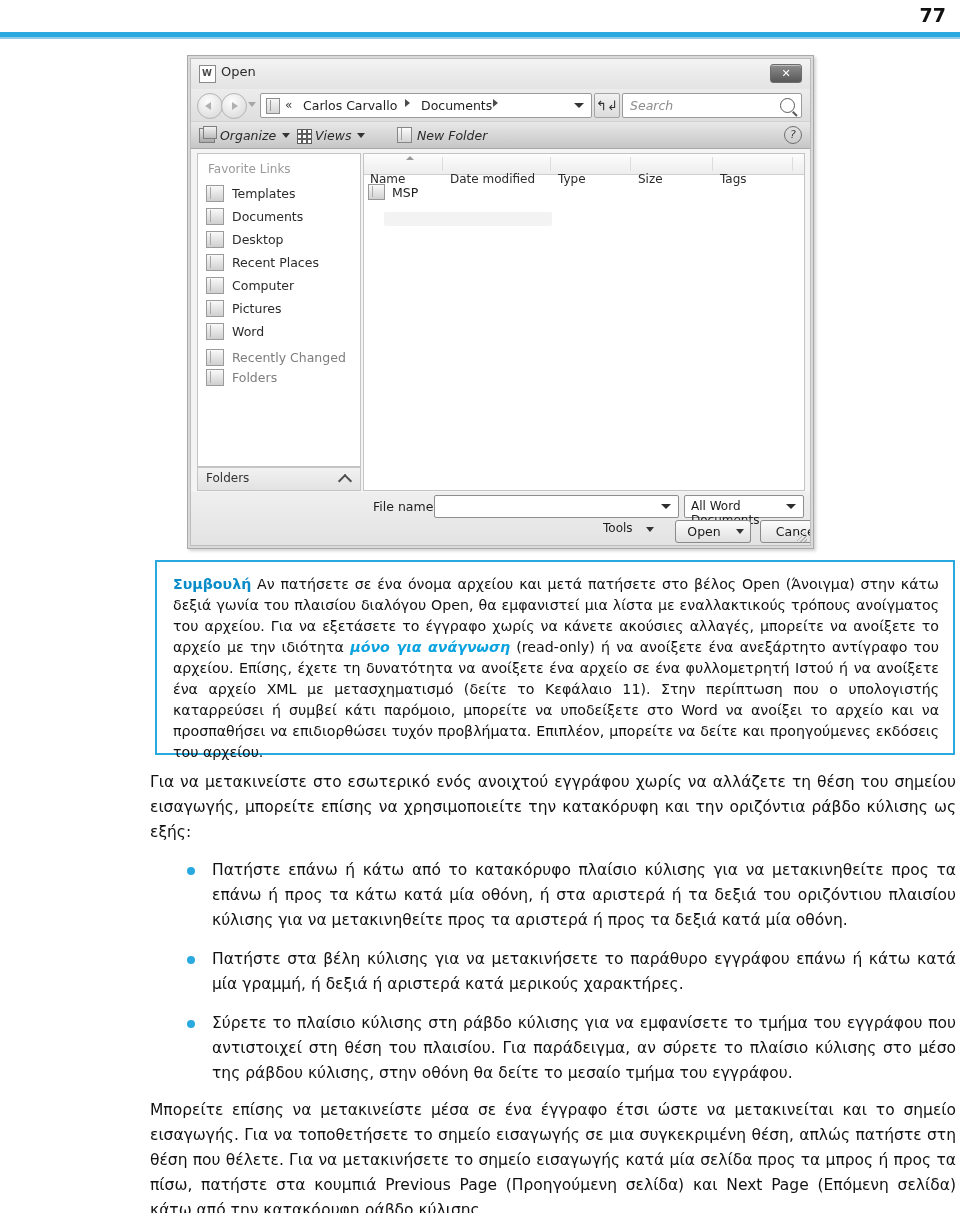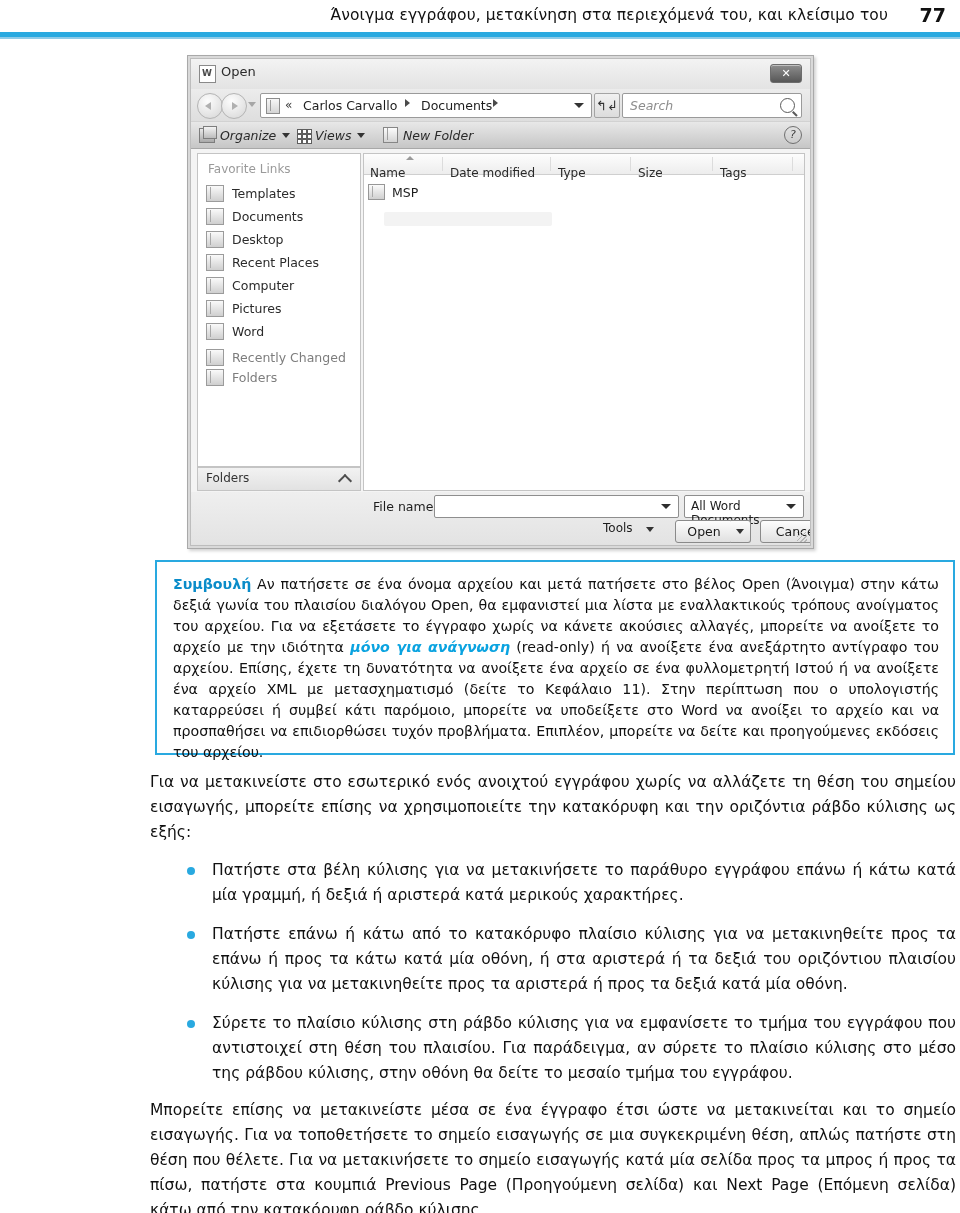--- a/index.html
+++ b/index.html
@@ -233,21 +233,21 @@
   .filepane{
     position:absolute;left:172px;top:4px;width:440px;height:336px;
     background:#fff;border:1px solid #c4c4c4;
   }
   .colhead{
     position:relative;height:20px;
     background:linear-gradient(#fdfdfd,#ededed);
     border-bottom:1px solid #cfcfcf;
   }
   .colhead .ch{
-    position:absolute;top:12px;font-size:12px;color:#2a2a2a;cursor:pointer;
+    position:absolute;top:18px;font-size:12px;color:#2a2a2a;cursor:pointer;
   }
   .colhead .chsep{
     position:absolute;top:3px;width:1px;height:14px;background:#dcdcdc;
   }
   .sortarrow{
     position:absolute;width:0;height:0;
     border-left:4px solid transparent;border-right:4px solid transparent;
     border-bottom:4px solid #9a9a9a;
   }
   .filerow{
@@ -344,21 +344,20 @@
   }
   .bullet .dot{
     position:absolute;left:5px;top:9px;width:8px;height:8px;border-radius:50%;
     background:#29a9e0;
   }
 </style>
 </head>
 <body>
 
 <div class="page-header">
-  <div class="hdr-title">Άνοιγμα εγγράφου, μετακίνηση στα περιεχόμενά του, και κλείσιμο του</div>
   <div class="hdr-pagenum">77</div>
 </div>
 <div class="hdr-rule"></div>
 <div class="hdr-rule-b"></div>
 
 <div class="dialog-shadow">
   <div class="dialog">
 
     <div class="titlebar">
       <div class="tb-icon"></div>
@@ -409,21 +408,21 @@
           <i style="left:0;top:5px;"></i>
             <i style="left:5px;top:5px;"></i>
             <i style="left:10px;top:5px;"></i>
           <i style="left:0;top:10px;"></i>
             <i style="left:5px;top:10px;"></i>
             <i style="left:10px;top:10px;"></i>
         </span>
         <span>Views</span>
         <span class="caret-dn"></span>
       </div>
-      <div class="tbtn" style="left:192px;">
+      <div class="tbtn" style="left:206px;">
         <span class="ti ic-newfolder"></span>
         <span>New Folder</span>
       </div>
       <div class="help-btn">?</div>
     </div>
 
     <div class="dlg-body">
 
       <div class="sidebar">
         <div class="fav-title">Favorite Links</div>
@@ -519,25 +518,25 @@
 
 <div class="tipbox">
   <p class="tip-p"><span class="tip-label">Συμβουλή</span><span> Αν πατήσετε σε ένα όνομα αρχείου και μετά πατήσετε στο βέλος Open (Άνοιγμα) στην κάτω δεξιά γωνία του πλαισίου διαλόγου Open, θα εμφανιστεί μια λίστα με εναλλακτικούς τρόπους ανοίγματος του αρχείου. Για να εξετάσετε το έγγραφο χωρίς να κάνετε ακούσιες αλλαγές, μπορείτε να ανοίξετε το αρχείο με την ιδιότητα </span><span class="tip-em">μόνο για ανάγνωση</span><span> (read-only) ή να ανοίξετε ένα ανεξάρτητο αντίγραφο του αρχείου. Επίσης, έχετε τη δυνατότητα να ανοίξετε ένα αρχείο σε ένα φυλλομετρητή Ιστού ή να ανοίξετε ένα αρχείο XML με μετασχηματισμό (δείτε το Κεφάλαιο 11). Στην περίπτωση που ο υπολογιστής καταρρεύσει ή συμβεί κάτι παρόμοιο, μπορείτε να υποδείξετε στο Word να ανοίξει το αρχείο και να προσπαθήσει να επιδιορθώσει τυχόν προβλήματα. Επιπλέον, μπορείτε να δείτε και προηγούμενες εκδόσεις του αρχείου.</span></p>
 </div>
 
 <p class="body-p p-intro">Για να μετακινείστε στο εσωτερικό ενός ανοιχτού εγγράφου χωρίς να αλλάζετε τη θέση του σημείου εισαγωγής, μπορείτε επίσης να χρησιμοποιείτε την κατακόρυφη και την οριζόντια ράβδο κύλισης ως εξής:</p>
 
 <div class="bullets">
   <div class="bullet">
     <span class="dot"></span>
-    <span>Πατήστε στα βέλη κύλισης για να μετακινήσετε το παράθυρο εγγράφου επάνω ή κάτω κατά μία γραμμή, ή δεξιά ή αριστερά κατά μερικούς χαρακτήρες.</span>
+    <span>Πατήστε επάνω ή κάτω από το κατακόρυφο πλαίσιο κύλισης για να μετακινηθείτε προς τα επάνω ή προς τα κάτω κατά μία οθόνη, ή στα αριστερά ή τα δεξιά του οριζόντιου πλαισίου κύλισης για να μετακινηθείτε προς τα αριστερά ή προς τα δεξιά κατά μία οθόνη.</span>
   </div>
   <div class="bullet">
     <span class="dot"></span>
-    <span>Πατήστε επάνω ή κάτω από το κατακόρυφο πλαίσιο κύλισης για να μετακινηθείτε προς τα επάνω ή προς τα κάτω κατά μία οθόνη, ή στα αριστερά ή τα δεξιά του οριζόντιου πλαισίου κύλισης για να μετακινηθείτε προς τα αριστερά ή προς τα δεξιά κατά μία οθόνη.</span>
+    <span>Πατήστε στα βέλη κύλισης για να μετακινήσετε το παράθυρο εγγράφου επάνω ή κάτω κατά μία γραμμή, ή δεξιά ή αριστερά κατά μερικούς χαρακτήρες.</span>
   </div>
   <div class="bullet">
     <span class="dot"></span>
     <span>Σύρετε το πλαίσιο κύλισης στη ράβδο κύλισης για να εμφανίσετε το τμήμα του εγγράφου που αντιστοιχεί στη θέση του πλαισίου. Για παράδειγμα, αν σύρετε το πλαίσιο κύλισης στο μέσο της ράβδου κύλισης, στην οθόνη θα δείτε το μεσαίο τμήμα του εγγράφου.</span>
   </div>
 </div>
 
 <p class="body-p p-final">Μπορείτε επίσης να μετακινείστε μέσα σε ένα έγγραφο έτσι ώστε να μετακινείται και το σημείο εισαγωγής. Για να τοποθετήσετε το σημείο εισαγωγής σε μια συγκεκριμένη θέση, απλώς πατήστε στη θέση που θέλετε. Για να μετακινήσετε το σημείο εισαγωγής κατά μία σελίδα προς τα μπρος ή προς τα πίσω, πατήστε στα κουμπιά Previous Page (Προηγούμενη σελίδα) και Next Page (Επόμενη σελίδα) κάτω από την κατακόρυφη ράβδο κύλισης.</p>
 
 </body></html>

